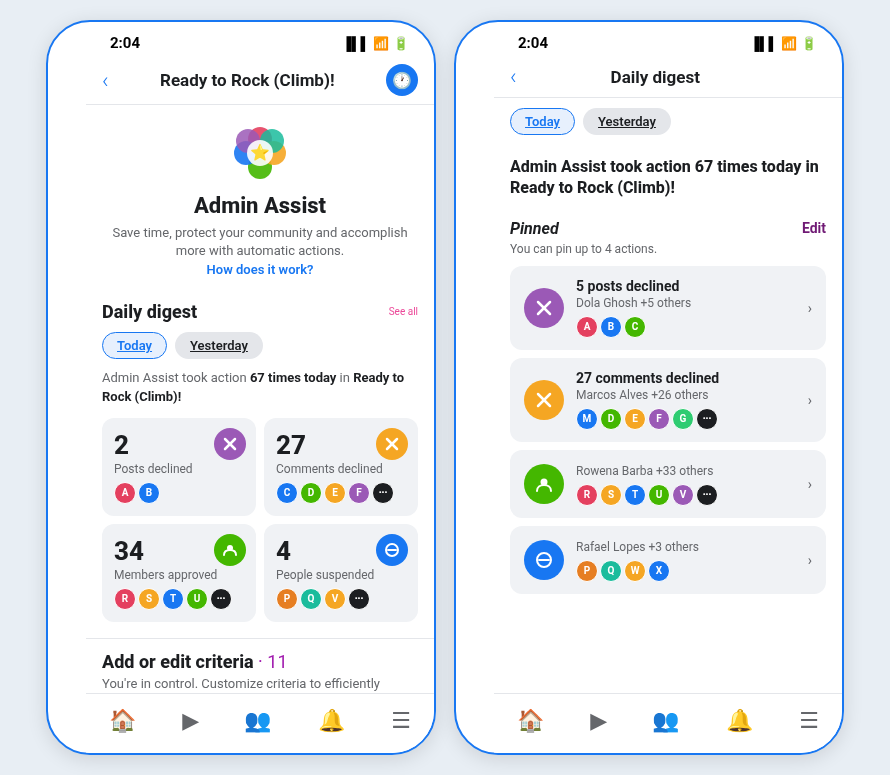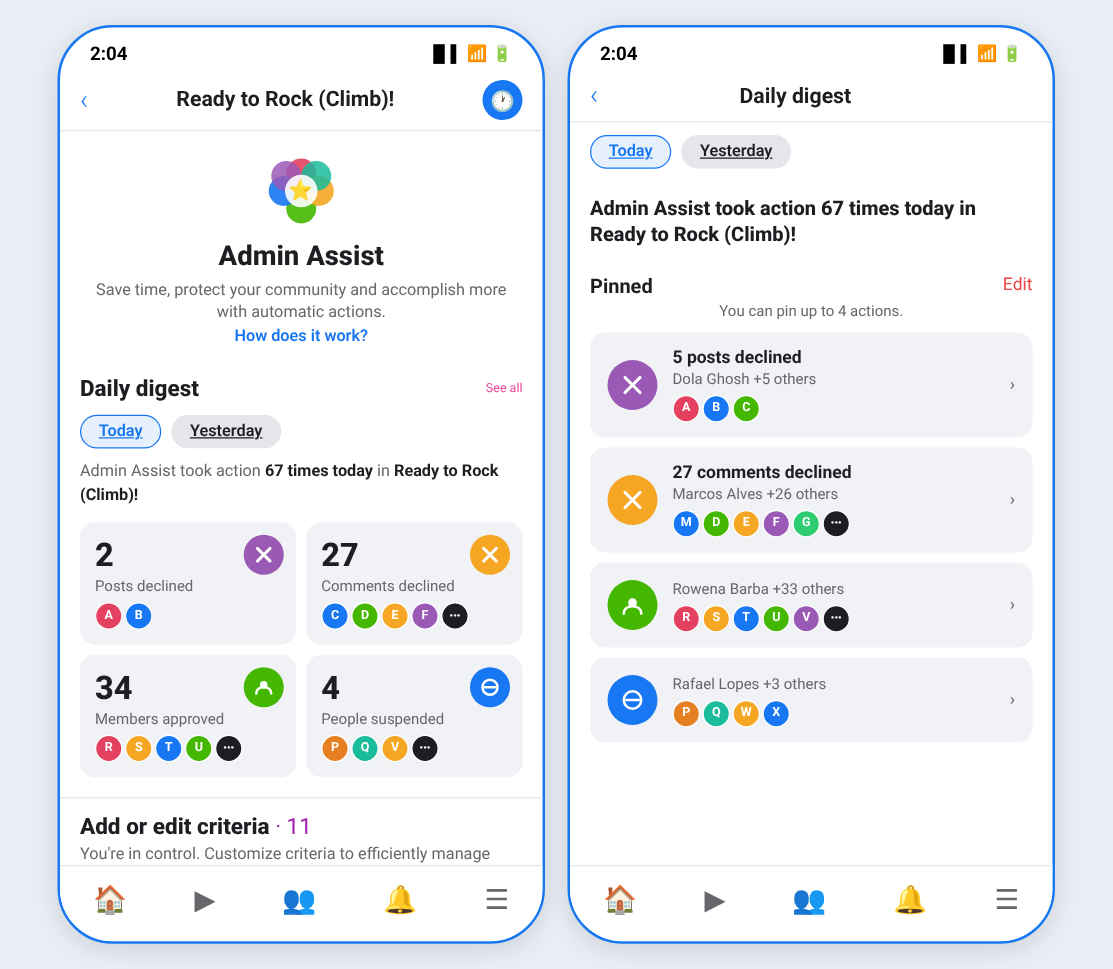--- a/index.html
+++ b/index.html
@@ -21,20 +21,21 @@
       width: 390px;
       height: 735px;
       background: white;
       border-radius: 44px;
       border: 2.5px solid #1877f2;
       overflow: hidden;
       display: flex;
       flex-direction: column;
       box-shadow: 0 4px 20px rgba(0,0,0,0.12);
       position: relative;
+      padding-left: 38px;
     }
     
     .status-bar {
       display: flex;
       justify-content: space-between;
       align-items: center;
       padding: 12px 24px 4px 24px;
       font-size: 13px;
       font-weight: 600;
     }
@@ -284,31 +285,31 @@
     .pinned-header {
       display: flex;
       justify-content: space-between;
       align-items: center;
       margin-bottom: 4px;
     }
     .pinned-title {
       font-size: 16px;
       font-weight: 700;
       color: #1c1e21;
+      font-style: italic;
     }
     .pinned-edit {
       font-size: 14px;
-      color: #ef4444;
-      font-weight: 400;
+      color: #701a75;
+      font-weight: 700;
     }
     .pinned-desc {
       font-size: 12px;
       color: #65676b;
       margin-bottom: 10px;
-      text-align: center;
     }
 
     .action-card {
       background: #f0f2f5;
       border-radius: 12px;
       padding: 12px 14px;
       display: flex;
       align-items: center;
       gap: 12px;
       margin-bottom: 8px;

